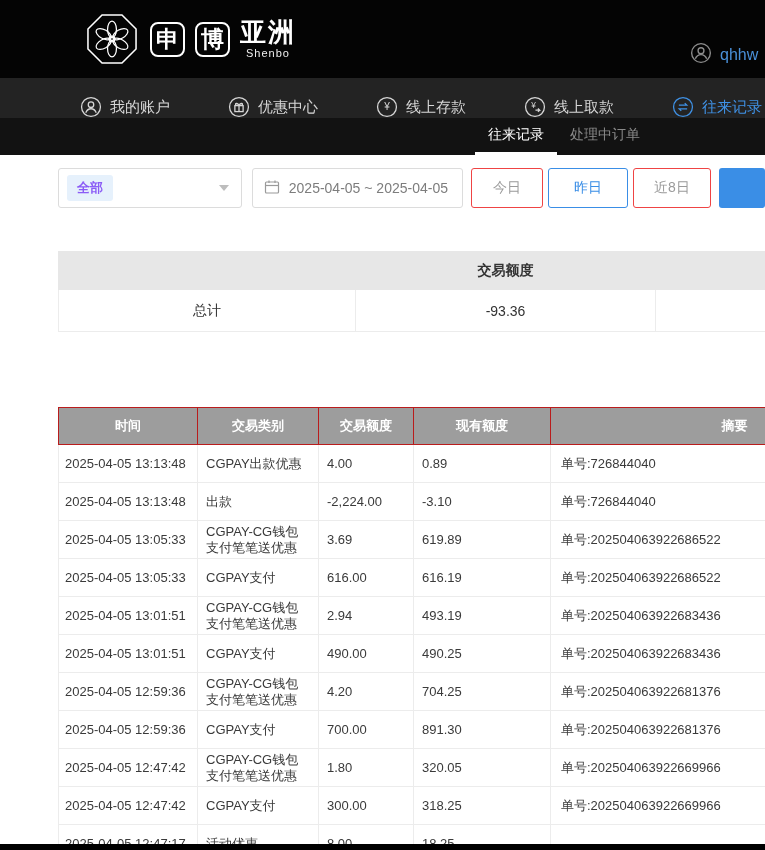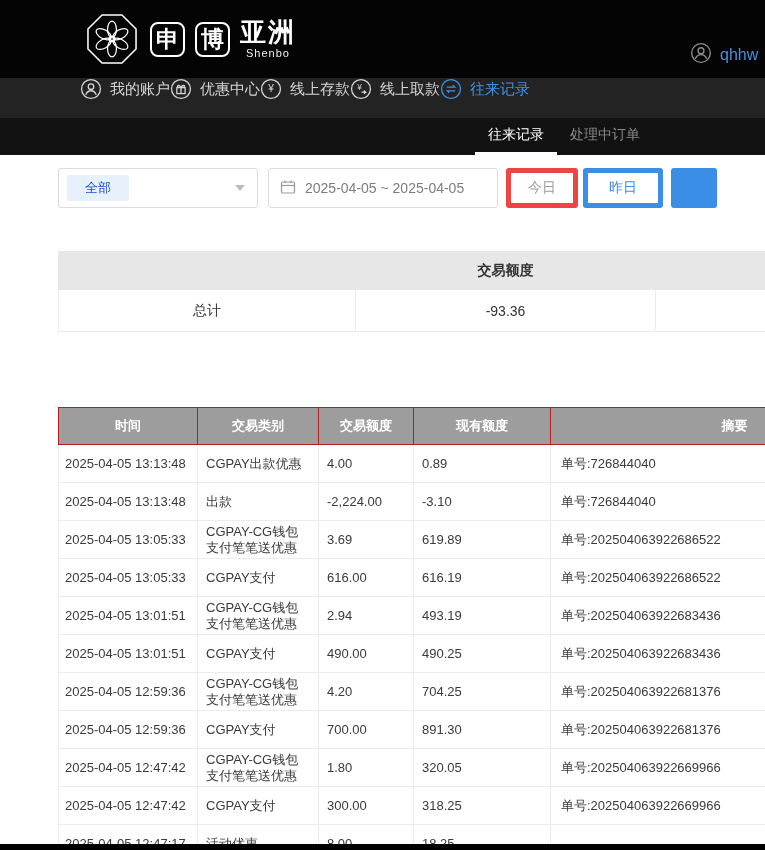--- a/index.html
+++ b/index.html
@@ -14,45 +14,45 @@
   .logo-box { width:35px; height:35px; border:2px solid #fff; border-radius:8px;
     display:flex; align-items:center; justify-content:center; color:#fff;
     font-size:23px; font-weight:bold; }
   .logo-cn { display:flex; flex-direction:column; align-items:center; line-height:1; color:#fff; }
   .logo-cn .big { font-size:26px; font-weight:bold; letter-spacing:2px; }
   .logo-cn .sub { font-size:11px; letter-spacing:1px; margin-top:3px; color:#f0f0f0; }
   .user-area { position:absolute; left:690px; top:16px; height:78px; display:flex; align-items:center; gap:8px; white-space:nowrap; }
   .user-name { color:#4a90d9; font-size:16px; }
 
   
-  .main-nav { height:40px; background:#232323; display:flex; align-items:flex-start;
-    padding-left:80px; }
+  .main-nav { height:40px; background:#232323; display:flex; align-items:flex-end;
+    padding-left:80px; gap:58px; }
   .nav-item { display:flex; align-items:center; gap:8px; color:#d6d6d6; font-size:15px;
     white-space:nowrap; cursor:pointer; flex:none; }
   .nav-item.active { color:#3f91e5; }
   .nav-icon { display:flex; }
 
   
   .sub-nav { height:37px; background:#121212; display:flex; justify-content:flex-end; padding-right:112px; }
   .sub-tab { display:flex; align-items:center; padding:0 13px; color:#8a8a8a; font-size:14px;
     border-bottom:3px solid transparent; cursor:pointer; white-space:nowrap; }
   .sub-tab.active { color:#fff; border-bottom-color:#fff; }
 
   
   .filter-row { display:flex; align-items:center; margin:13px 0 0 58px; height:40px; }
   .select-box { width:200px; height:40px; border:1px solid #dcdcdc; border-radius:3px;
     display:flex; align-items:center; justify-content:space-between; padding:0 12px 0 8px;
     background:#fff; cursor:pointer; }
-  .select-chip { background:#e6f1fc; color:#1d4ed8; font-size:13px; padding:4px 18px; border-radius:3px; }
+  .select-chip { background:#e6f1fc; color:#8b5cf6; font-size:13px; padding:4px 10px; border-radius:3px;font-weight:bold; }
   .caret-down { width:0; height:0; border-left:5px solid transparent; border-right:5px solid transparent;
     border-top:6px solid #bdbdbd; }
   .date-box { width:230px; height:40px; border:1px solid #dcdcdc; border-radius:3px; margin-left:10px;
     display:flex; align-items:center; gap:9px; padding:0 11px; color:#7d7d7d; font-size:14px;
     background:#fff; cursor:pointer; white-space:nowrap; }
-  .quick-btn { height:40px; border:5px solid #ef4444; border-radius:3px; background:#fff;
+  .quick-btn { height:40px; border:1px solid #ef4444; border-radius:3px; background:#fff;
     color:#9a9a9a; font-size:14px; display:flex; align-items:center; justify-content:center;
     cursor:pointer; flex:none; }
   .btn-today { width:72px; margin-left:8px; }
   .btn-yesterday { width:80px; margin-left:5px; border-color:#3a8ee6; color:#3a8ee6; }
   .btn-days8 { width:78px; margin-left:5px; }
   .search-btn { width:46px; height:40px; background:#3a8ee6; border:none; border-radius:3px;
     margin-left:8px; flex:none; cursor:pointer; }
 
   
   .summary-wrap { margin:43px 0 0 58px; width:707px; overflow:hidden; }
@@ -185,20 +185,21 @@
           <rect x="1.5" y="3" width="13" height="11" rx="1"></rect>
           <line x1="1.5" y1="6.5" x2="14.5" y2="6.5"></line>
           <line x1="5" y1="1.5" x2="5" y2="4"></line>
           <line x1="11" y1="1.5" x2="11" y2="4"></line>
         </svg>
       </span>
       <span>2025-04-05 ~ 2025-04-05</span>
     </div>
     <div class="quick-btn btn-today">今日</div>
     <div class="quick-btn btn-yesterday">昨日</div>
+    <div class="quick-btn btn-days8">近8日</div>
     <button class="search-btn"></button>
   </div>
 
   <div class="summary-wrap">
     <table class="summary-table">
       <colgroup>
           <col style="width:297px">
           <col style="width:300px">
           <col style="width:263px">
         </colgroup>

